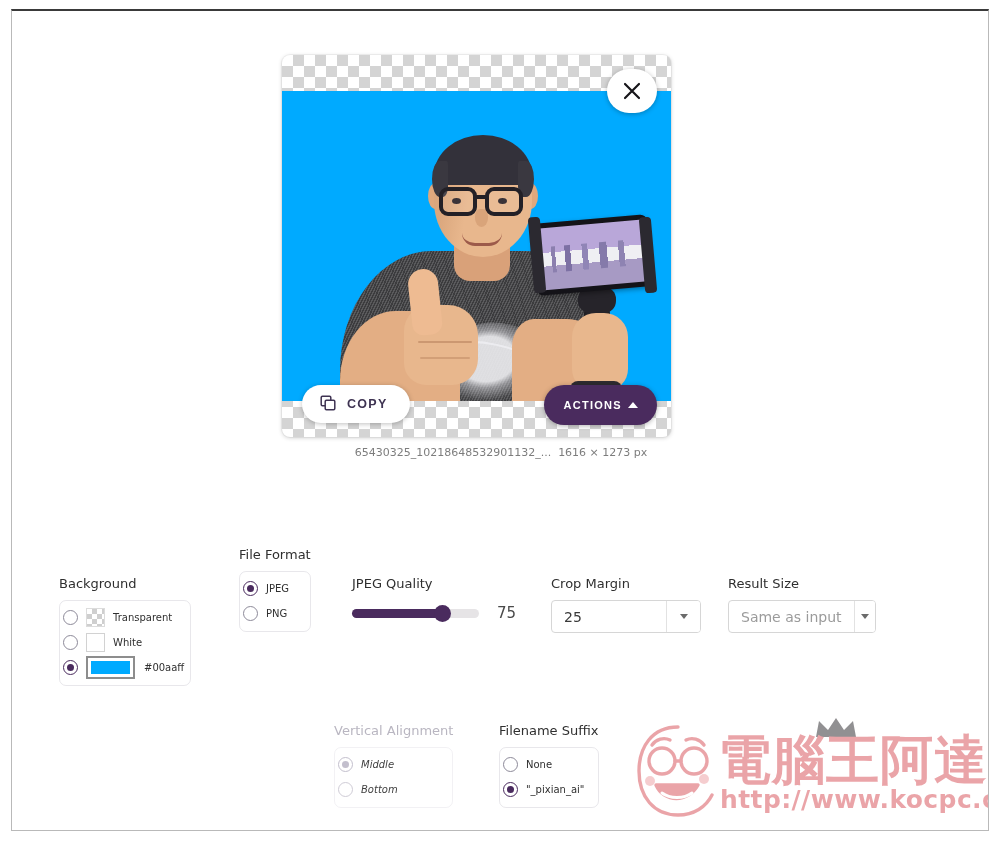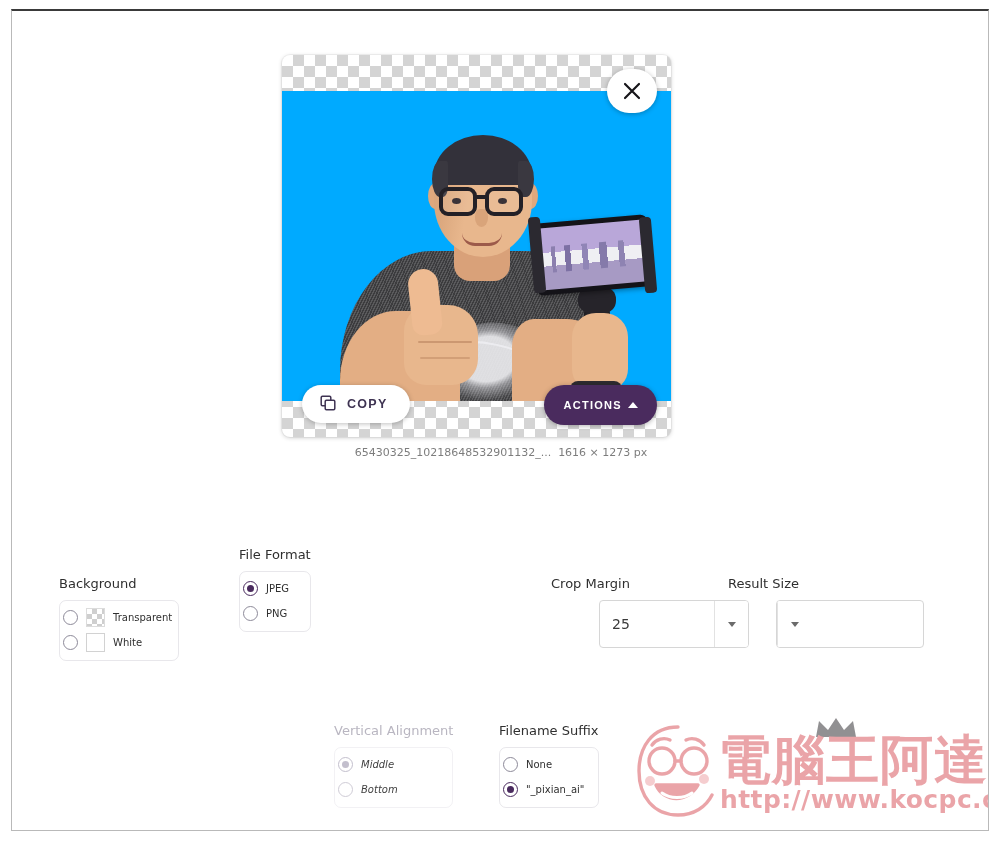--- a/index.html
+++ b/index.html
@@ -370,26 +370,25 @@
   }
   #slider-value {
     margin-left: 18px;
     font-size: 15px;
     color: #4a4a4a;
   }
 
   
   .dropdown {
     display: flex;
-    height: 48px;
+    height: 33px;
     border: 1px solid #d6d6d6;
     border-radius: 4px;
     background: #ffffff;
     overflow: hidden;
-    margin-left: 48px;
   }
   .dropdown .dd-value {
     display: flex; align-items: center;
     padding: 0 12px;
     font-size: 14px;
     color: #3a3a3a;
     white-space: nowrap;
   }
   .dropdown.muted .dd-value { color: #9b9b9b; }
   .dropdown .dd-arrow {
@@ -513,51 +512,69 @@
       <div class="radio-row">
         <span class="radio-mark"></span>
         <span class="swatch-checker"></span>
         <span class="radio-label">Transparent</span>
       </div>
       <div class="radio-row">
         <span class="radio-mark"></span>
         <span class="swatch-white"></span>
         <span class="radio-label">White</span>
       </div>
+      <div class="radio-row checked">
+        <span class="radio-mark"></span>
+        <span class="swatch-color">
+            <i style="background: rgb(0, 170, 255);"></i>
+          </span>
+        <span class="radio-label">#00aaff</span>
+      </div>
     </fieldset>
   </div>
 
   <div class="opt-group" style="left:227px; top:536px;">
     <div class="opt-title">File Format</div>
     <fieldset class="radio-fieldset">
       <div class="radio-row checked">
         <span class="radio-mark"></span>
         <span class="radio-label">JPEG</span>
       </div>
       <div class="radio-row">
         <span class="radio-mark"></span>
         <span class="radio-label">PNG</span>
       </div>
     </fieldset>
   </div>
 
+  <div class="opt-group" style="left:340px; top:565px;">
+    <div class="opt-title">JPEG Quality</div>
+    <div id="slider-wrap">
+      <div id="slider-track">
+        <div id="slider-fill" style="width: 90.295px;"></div>
+        <div id="slider-thumb" style="left: 82.295px;"></div>
+      </div>
+      <div id="slider-value">75</div>
+    </div>
+  </div>
 
   <div class="opt-group" style="left:539px; top:565px;">
     <div class="opt-title">Crop Margin</div>
     <div class="dropdown" style="width:150px;">
       <div class="dd-value" style="flex:1;">25</div>
       <div class="dd-arrow">
         <span class="caret-down"></span>
       </div>
     </div>
   </div>
 
   <div class="opt-group" style="left:716px; top:565px;">
     <div class="opt-title">Result Size</div>
     <div class="dropdown muted" style="width:148px;">
+      <div class="dd-value" style="flex:1;">Same as input</div>
       <div class="dd-arrow">
         <span class="caret-down"></span>
       </div>
     </div>
   </div>
 
   <div class="opt-group" style="left:322px; top:712px;">
     <div class="opt-title disabled">Vertical Alignment</div>
     <fieldset class="radio-fieldset" style="border-color:rgba(160,156,175,0.14);">
       <div class="radio-row disabled checked">

